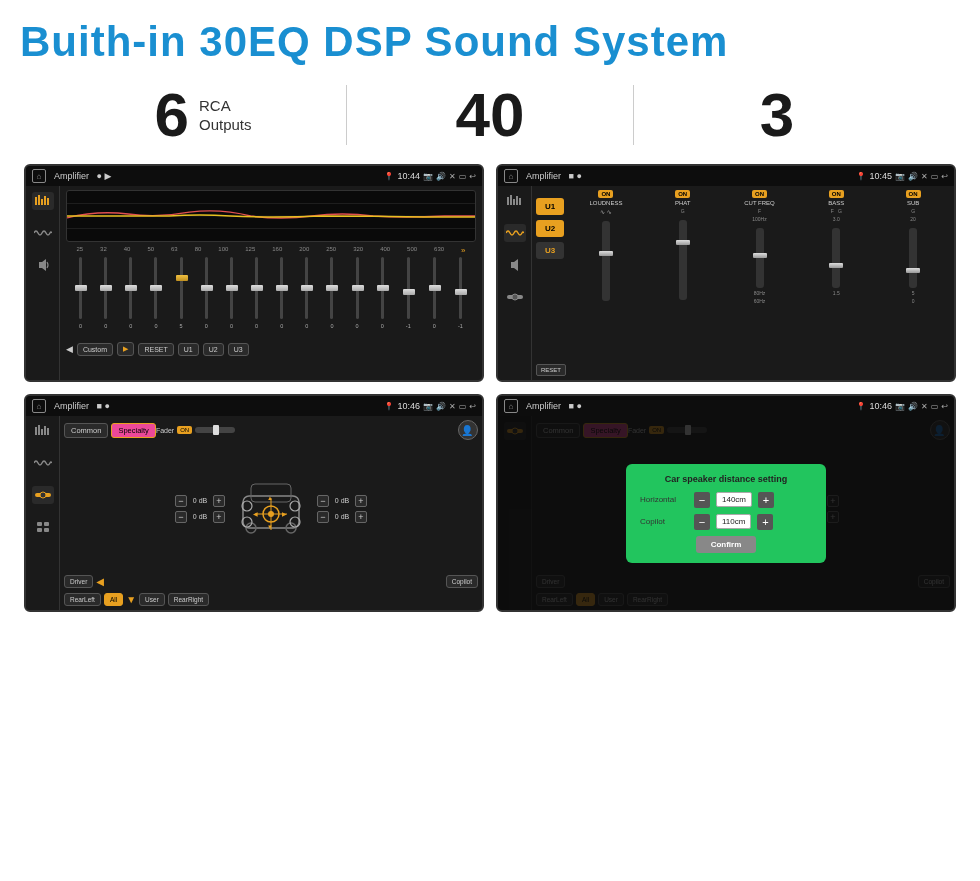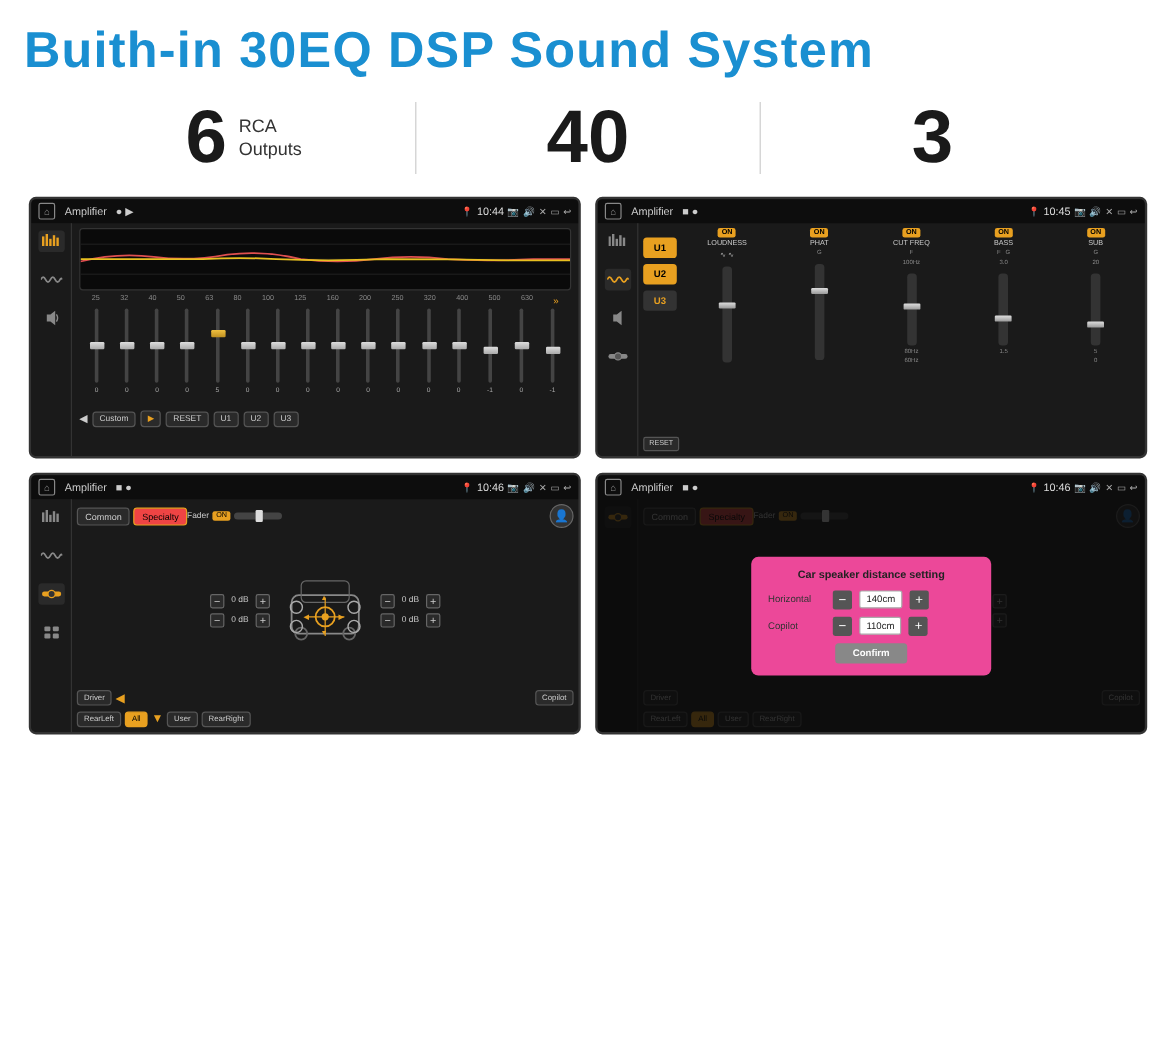--- a/index.html
+++ b/index.html
@@ -315,21 +315,21 @@
     }
     .sp-tab {
       font-size: 7.5px;
       padding: 2px 6px;
       border-radius: 3px;
       color: #ccc;
       background: #2a2a2a;
       border: 1px solid #555;
     }
     .sp-tab.active {
-      background: #ef4444;
+      background: #ec4899;
       color: #000;
       border-color: #e8a020;
     }
     .sp-fader-on {
       background: #e8a020;
       color: #000;
       font-size: 6px;
       padding: 1px 3px;
       border-radius: 2px;
     }
@@ -434,21 +434,21 @@
       position: absolute;
       top: 20px;
       left: 0; right: 0; bottom: 0;
       background: rgba(0,0,0,0.5);
       display: flex;
       align-items: center;
       justify-content: center;
       z-index: 10;
     }
     .dialog-box {
-      background: #ec4899;
+      background: #22c55e;
       border-radius: 6px;
       padding: 10px 14px;
       width: 200px;
     }
     .dialog-title {
       font-size: 9px;
       font-weight: bold;
       color: #222;
       text-align: center;
       margin-bottom: 8px;

